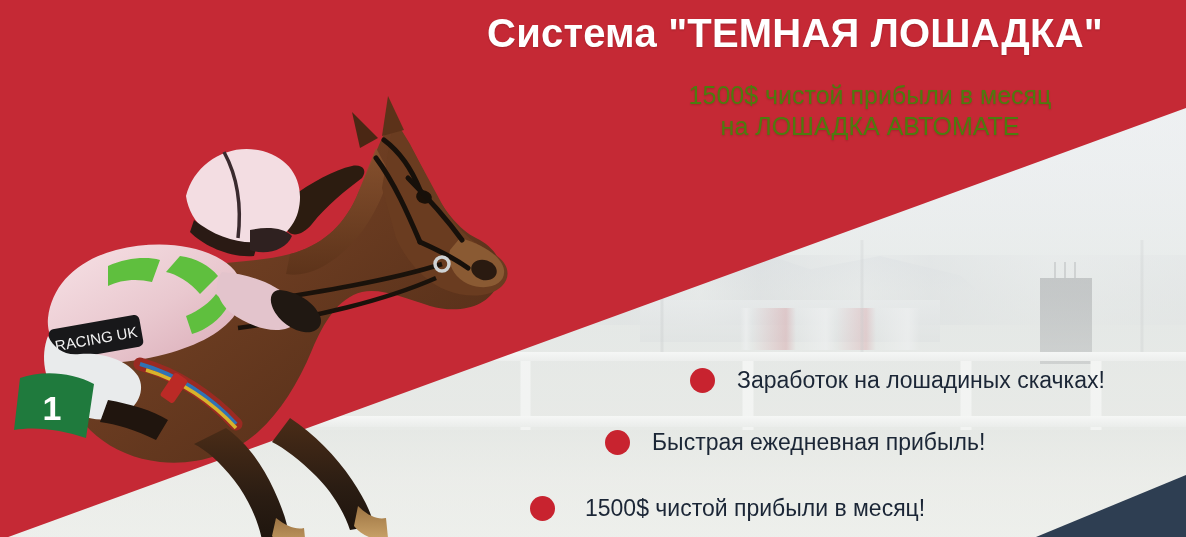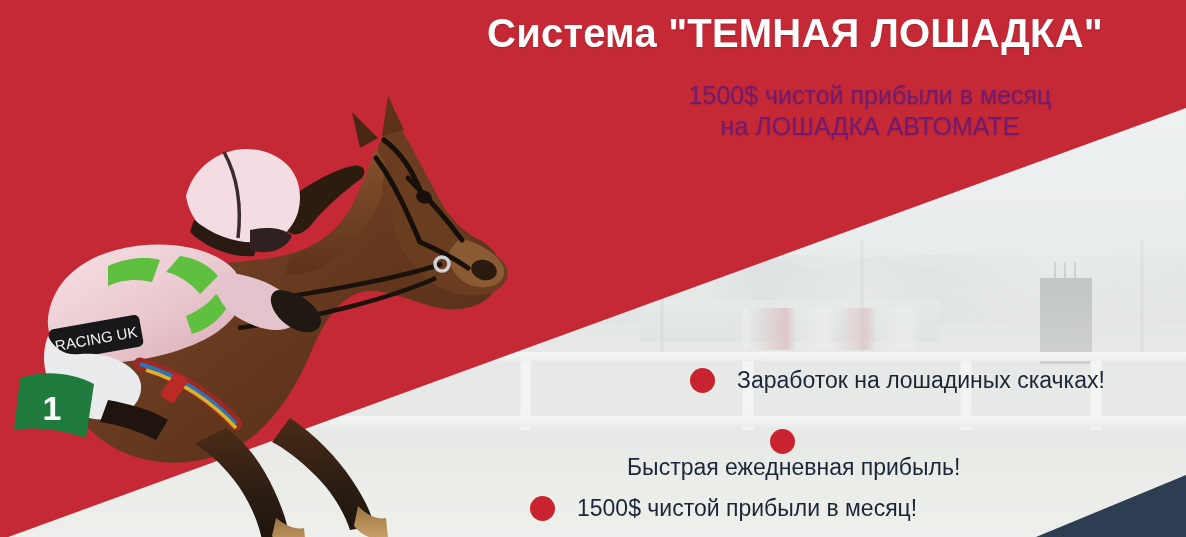--- a/index.html
+++ b/index.html
@@ -128,21 +128,21 @@
     font-size:40px;
     font-weight:bold;
     letter-spacing:.2px;
     line-height:1.1;
     white-space:nowrap;
     text-shadow:0 1px 2px rgba(0,0,0,.18);
   }
   .subhead{
     position:absolute; left:620px; top:80px; width:500px;
     text-align:center;
-    color:#701a75;
+    color:#4d7c0f;
     font-size:25px;
     font-weight:400;
     line-height:1.22;
     text-shadow:0 1px 2px rgba(0,0,0,.15);
   }
   .subhead span{display:block;}
 
   
   .bullets{position:absolute; left:0; top:0; width:1006px; height:537px;}
   .bullet{
@@ -156,22 +156,22 @@
     flex:0 0 auto;
   }
   .bullet .btext{
     margin-left:22px;
     color:#1b2636;
     font-size:23px;
     font-weight:400;
     white-space:nowrap;
   }
   .b1{left:690px; top:367px;}
-  .b2{left:605px; top:429px;flex-direction:column;}
-  .b3{left:530px; top:495px;}
+  .b2{left:605px; top:429px;}
+  .b3{left:530px; top:495px;gap:8px;}
 </style>
 </head>
 <body>
 
 <div class="banner">
 
   <div class="photo-bg">
     <div class="skyline"></div>
     <div class="mountains"></div>
     <div class="grandstand"></div>

